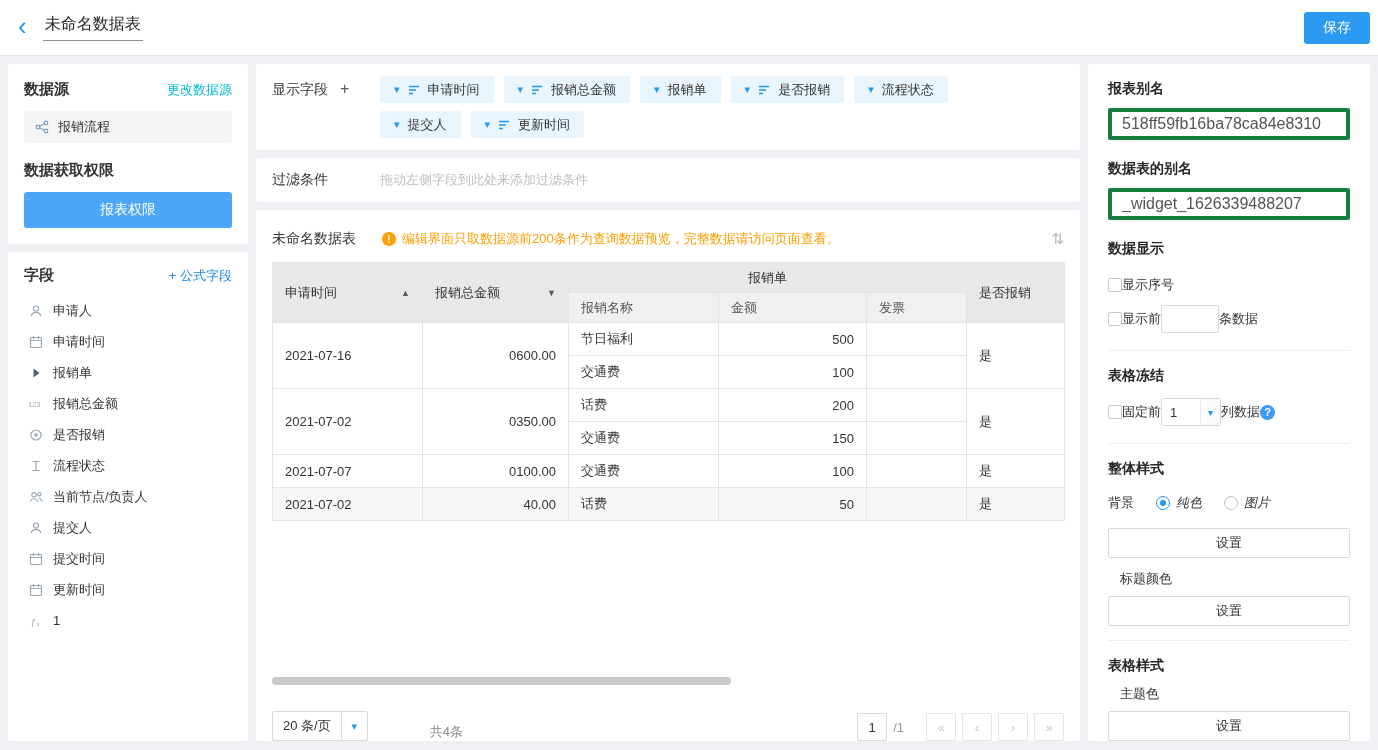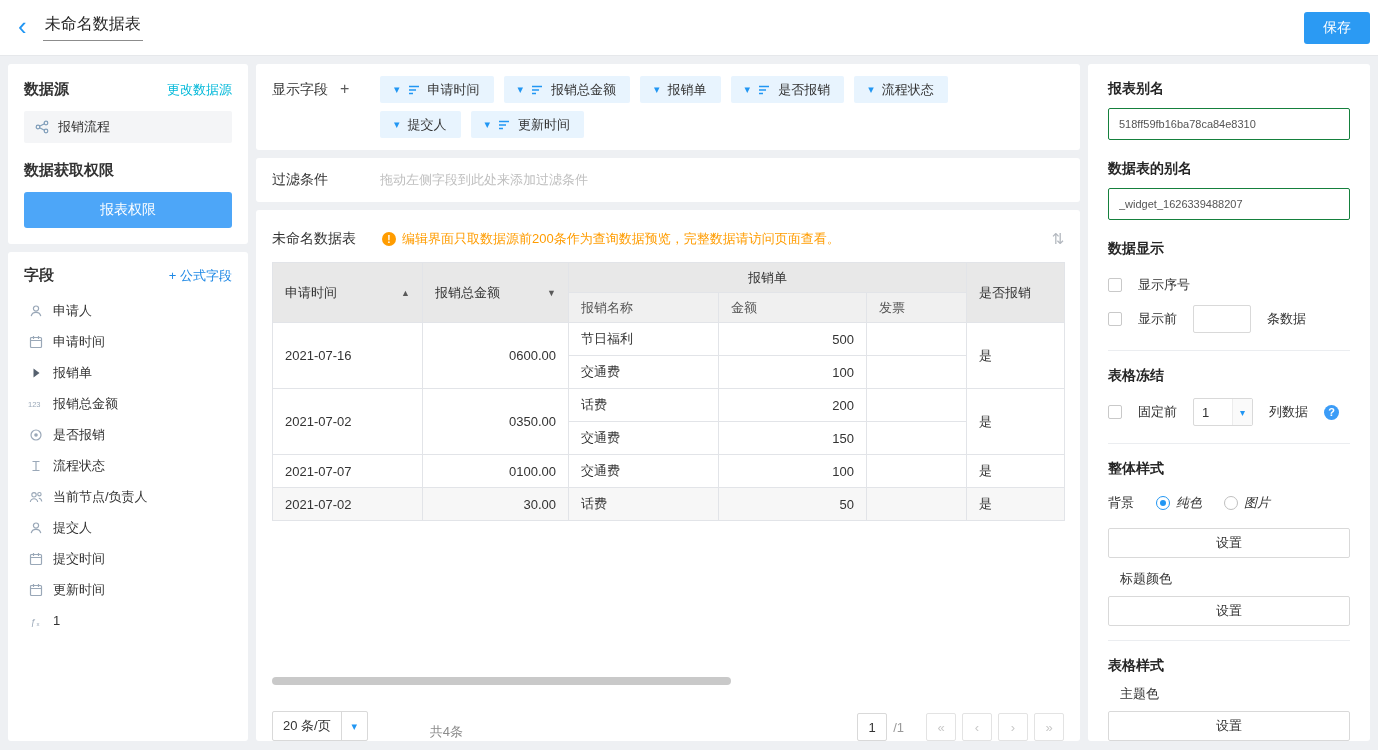--- a/index.html
+++ b/index.html
@@ -81,22 +81,22 @@
   .ps-caret { width:26px; align-self:stretch; display:flex; align-items:center; justify-content:center; border-left:1px solid #d9d9d9; color:#2196f3; font-size:11px; }
   .total { margin-left:14px; color:#8c8c8c; }
   .pager { margin-left:auto; display:flex; align-items:center; gap:6px; }
   .page-box { min-width:30px; height:28px; border:1px solid #d9d9d9; border-radius:2px; display:flex; align-items:center; justify-content:center; background:#fff; }
   .page-of { color:#999; margin-right:16px; }
   .nav-btn { width:30px; height:28px; border:1px solid #e3e3e3; background:#fff; color:#c9c9c9; border-radius:2px; font-size:13px; display:flex; align-items:center; justify-content:center; cursor:default; }
 
   
   .sec-title { font-size:14px; font-weight:700; color:#262626; margin-bottom:10px; }
   .sec { margin-bottom:20px; }
-  .text-input { width:100%; height:32px; border:1px solid #15803d; border-radius:2px; padding:0 10px; font-size:11px; color:#555; font-family:"Liberation Sans","DejaVu Sans",sans-serif; background:#fff; }
-  .opt-row { display:flex; align-items:center; gap:16px; height:34px; font-size:13px; color:#333; }
+  .text-input { width:100%; height:32px; border:4px solid #15803d; border-radius:2px; padding:0 10px; font-size:16px; color:#555; font-family:"Liberation Sans","DejaVu Sans",sans-serif; background:#fff; }
+  .opt-row { display:flex; align-items:center; gap:0; height:34px; font-size:13px; color:#333; }
   .checkbox { width:14px; height:14px; border:1px solid #c9c9c9; border-radius:2px; background:#fff; flex:none; cursor:pointer; }
   .mini-input { width:58px; height:28px; border:1px solid #d9d9d9; border-radius:2px; padding:0 8px; font-size:13px; }
   .mini-select { width:60px; height:28px; border:1px solid #d9d9d9; border-radius:2px; display:flex; align-items:center; cursor:pointer; background:#fff; }
   .ms-val { flex:1; padding:0 8px; }
   .ms-caret { width:20px; align-self:stretch; display:flex; align-items:center; justify-content:center; color:#2196f3; font-size:10px; background:#fafafa; border-left:1px solid #ececec; }
   .help { width:15px; height:15px; border-radius:50%; background:#3b9cf7; color:#fff; font-size:11px; font-weight:700; display:inline-flex; align-items:center; justify-content:center; cursor:pointer; }
   .divider { border-top:1px solid #ebedf0; margin:14px 0 16px; }
   .radio-row { display:flex; align-items:center; gap:22px; height:30px; margin-bottom:10px; font-size:13px; }
   .radio-opt { display:flex; align-items:center; gap:6px; cursor:pointer;font-style:italic; }
   .radio { width:14px; height:14px; border-radius:50%; border:1px solid #bfbfbf; background:#fff; position:relative; flex:none; }
@@ -389,21 +389,21 @@
           <tr>
             <td>2021-07-07</td>
             <td class="num">0100.00</td>
             <td>交通费</td>
             <td class="num">100</td>
             <td></td>
             <td>是</td>
           </tr>
           <tr class="shade">
             <td>2021-07-02</td>
-            <td class="num">30.00</td>
+            <td class="num">40.00</td>
             <td>话费</td>
             <td class="num">50</td>
             <td></td>
             <td>是</td>
           </tr>
         </tbody>
       </table>
 
       <div class="tc-spacer"></div>
 

